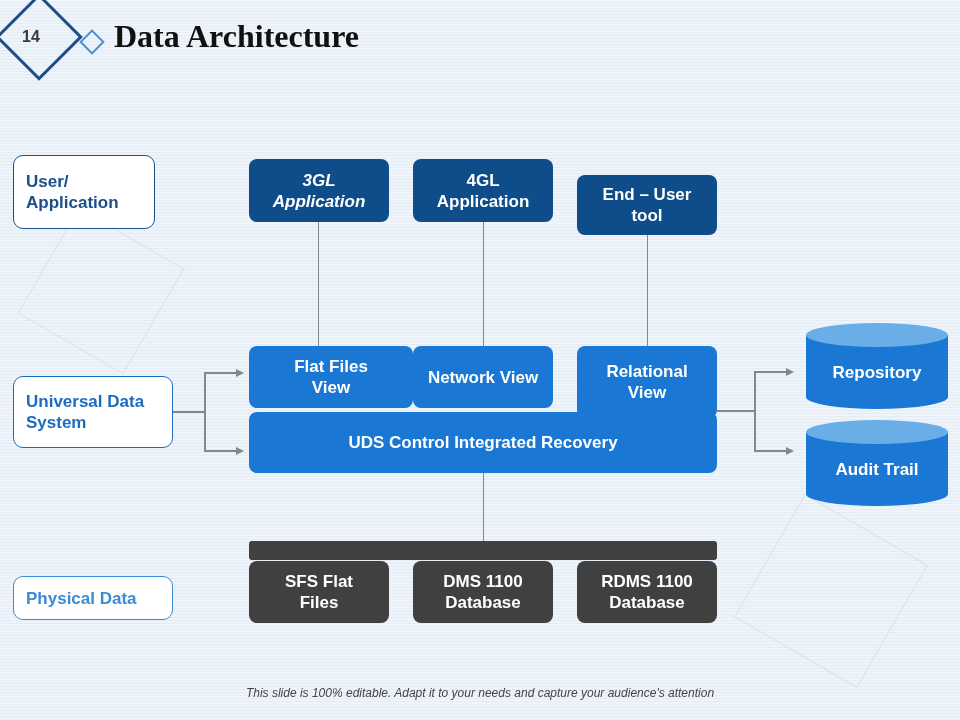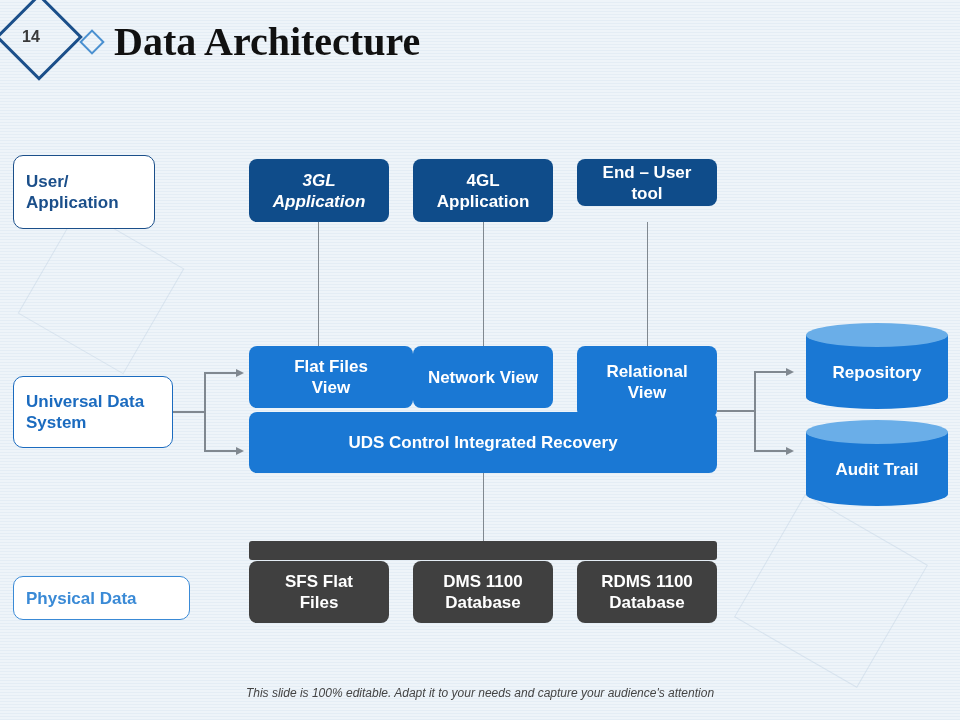--- a/index.html
+++ b/index.html
@@ -19,21 +19,21 @@
   .slide-num {
     position: absolute; left: 22px; top: 28px; width: 36px; 
     font-size: 16px; font-weight: bold; color: #3a3a3a;
   }
   .small-diamond {
     position: absolute; left: 83px; top: 33px; width: 14px; height: 14px;
     border: 2px solid #4a90d0; transform: rotate(45deg);
   }
   .title {
     position: absolute; left: 114px; top: 18px;
-    font-family: "Liberation Serif", serif; font-weight: bold; font-size: 40px; color: #111;
+    font-family: "Liberation Serif", serif; font-weight: bold; font-size: 32px; color: #111;
   }
   .label-box {
     position: absolute; background: #fff; border: 1px solid #1b4f8a; border-radius: 10px;
     display: flex; align-items: center; padding-left: 12px; box-sizing: border-box;
     font-weight: bold; font-size: 17px; line-height: 21px;
   }
   .box {
     position: absolute; border-radius: 8px; color: #fff; font-weight: bold;
     display: flex; align-items: center; justify-content: center; text-align: center;
     font-size: 17px; line-height: 21px; box-sizing: border-box;
@@ -78,21 +78,21 @@
 <div class="slide-num">14</div>
 <div class="small-diamond"></div>
 <div class="title">Data Architecture</div>
 
 <div class="label-box" style="left:13px;top:155px;width:142px;height:74px;color:#1b4f8a;">
   <span style="width:110px;">User/ Application</span>
 </div>
 <div class="label-box" style="left:13px;top:376px;width:160px;height:72px;color:#1b6bbf;border-color:#1b6bbf;">
   <span style="width:140px;">Universal Data System</span>
 </div>
-<div class="label-box" style="left:13px;top:576px;width:177px;height:44px;color:#3a8ad6;border-color:#3a8ad6;">
+<div class="label-box" style="left:13px;top:576px;width:160px;height:44px;color:#3a8ad6;border-color:#3a8ad6;">
   <span>Physical Data</span>
 </div>
 
 <div class="line" style="left:318px;top:222px;width:1px;height:124px;"></div>
 <div class="line" style="left:483px;top:222px;width:1px;height:124px;"></div>
 <div class="line" style="left:647px;top:222px;width:1px;height:124px;"></div>
 
 <div class="line" style="left:483px;top:473px;width:1px;height:68px;"></div>
 
 <div class="line" style="left:173px;top:411px;width:32px;height:2px;"></div>
@@ -108,21 +108,21 @@
 <div class="line" style="left:754px;top:450px;width:32px;height:2px;"></div>
 <div class="arrow" style="left:786px;top:368px;"></div>
 <div class="arrow" style="left:786px;top:447px;"></div>
 
 <div class="box dark" style="left:249px;top:159px;width:140px;height:63px;font-style:italic;">
   <span style="width:96px;">3GL Application</span>
 </div>
 <div class="box dark" style="left:413px;top:159px;width:140px;height:63px;">
   <span style="width:96px;">4GL Application</span>
 </div>
-<div class="box dark" style="left:577px;top:159px;width:140px;height:47px;text-align:center;">
+<div class="box dark" style="left:577px;top:175px;width:140px;height:60px;text-align:center;">
   <span style="width:110px;">End – User tool</span>
 </div>
 
 <div class="box mid" style="left:249px;top:346px;width:164px;height:62px;">
   <span style="width:90px;">Flat Files View</span>
 </div>
 <div class="box mid" style="left:413px;top:346px;width:140px;height:62px;text-align:right;">
   <span>Network View</span>
 </div>
 <div class="box mid" style="left:577px;top:346px;width:140px;height:72px;">

